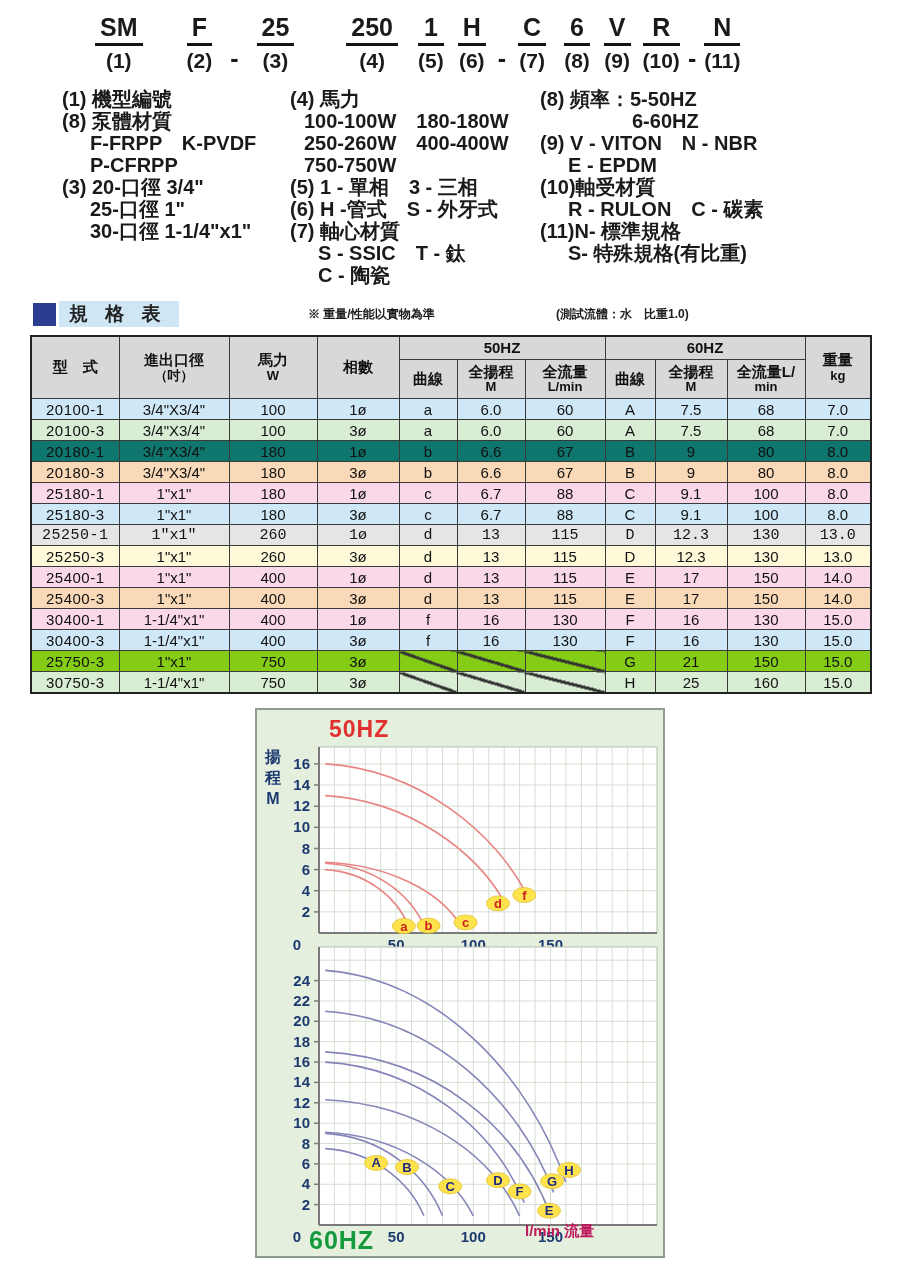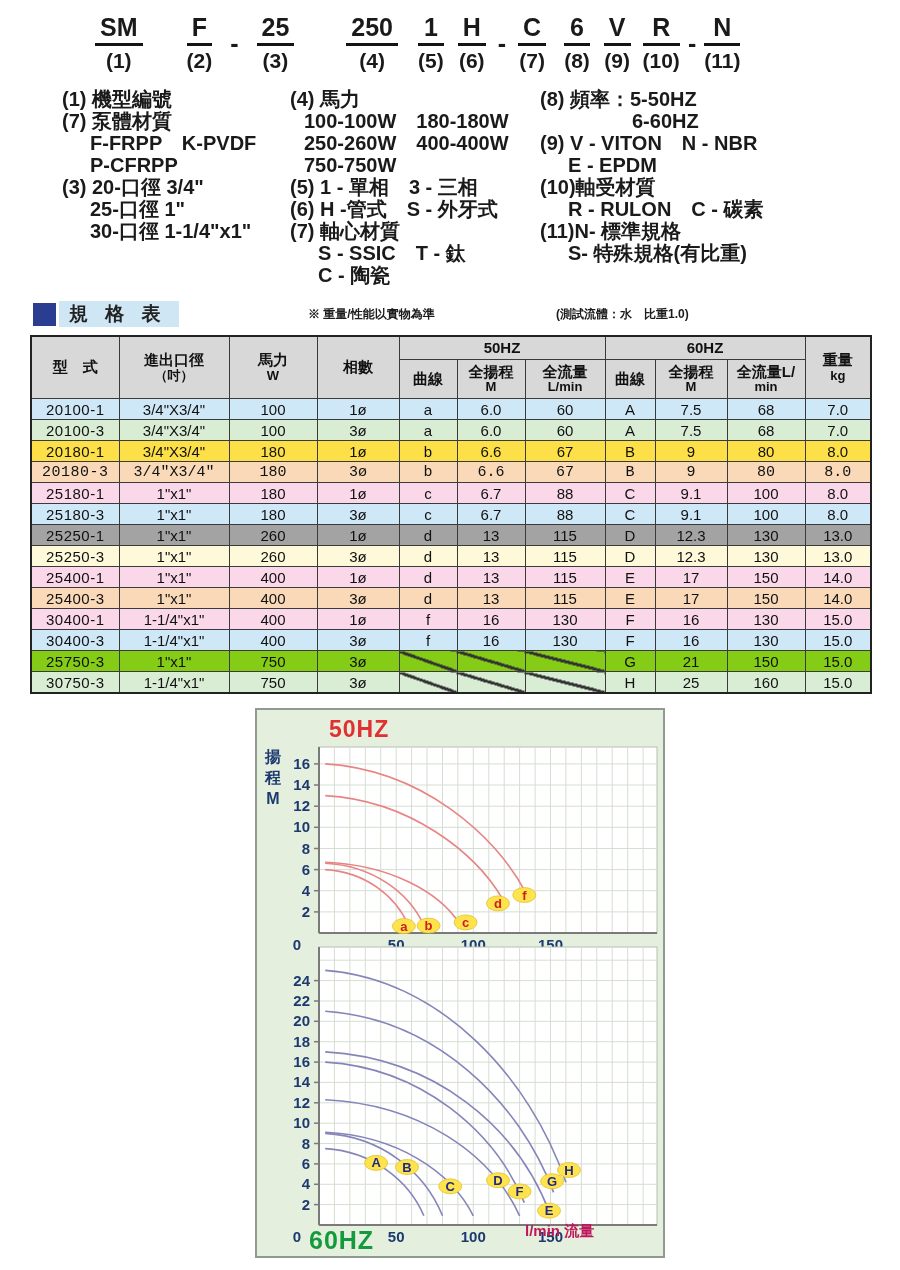--- a/index.html
+++ b/index.html
@@ -1,20 +1,20 @@
 <!DOCTYPE html>
 <html><head>
 <meta charset="utf-8">
 <style>
   html,body{margin:0;padding:0;background:#fff}
   .page{position:relative;width:900px;height:1270px;background:#fff;overflow:hidden;
         font-family:"Liberation Sans",sans-serif;color:#1a1a1a}
 
   
-  .code-row{position:absolute;left:95px;top:12px;display:flex;align-items:center}
+  .code-row{position:absolute;left:95px;top:12px;display:flex;align-items:flex-end}
   .ci{display:flex;flex-direction:column;align-items:center;font-weight:700}
   .ci .code{display:block;width:100%;text-align:center;font-size:25px;line-height:30px;
             border-bottom:3px solid #141414;padding:0 5px 1px;box-sizing:border-box}
   .ci .num{font-size:21px;line-height:24px;padding-top:3px}
   .ci.hyph .code{border-bottom:none;padding:0 2px}
 
   
   .legend-col{position:absolute;top:88px;font-size:20px;font-weight:600;line-height:22px;white-space:nowrap}
   #lg1{left:62px}#lg2{left:290px}#lg3{left:540px}
   .lg-line.i1{padding-left:28px}
@@ -110,21 +110,21 @@
         <div class="code">-</div>
       </div>
       <div class="ci" style="margin-left: 6px;">
         <div class="code">N</div>
         <div class="num">(11)</div>
       </div>
     </div>
 
   <div class="legend-col" id="lg1">
       <div class="lg-line i0">(1) 機型編號</div>
-      <div class="lg-line i0">(7) 泵體材質</div>
+      <div class="lg-line i0">(8) 泵體材質</div>
       <div class="lg-line i1">F-FRPP　K-PVDF</div>
       <div class="lg-line i1">P-CFRPP</div>
       <div class="lg-line i0">(3) 20-口徑 3/4"</div>
       <div class="lg-line i1">25-口徑 1"</div>
       <div class="lg-line i1">30-口徑 1-1/4"x1"</div>
     </div>
   <div class="legend-col" id="lg2">
       <div class="lg-line i0">(4) 馬力</div>
       <div class="lg-line i3">100-100W　180-180W</div>
       <div class="lg-line i3">250-260W　400-400W</div>
@@ -206,34 +206,34 @@
           <td>100</td>
           <td>3ø</td>
           <td>a</td>
           <td>6.0</td>
           <td>60</td>
           <td>A</td>
           <td>7.5</td>
           <td>68</td>
           <td>7.0</td>
         </tr>
-        <tr style="background: #fde047;">
+        <tr style="background: #0f766e;">
           <td>20180-1</td>
           <td>3/4"X3/4"</td>
           <td>180</td>
           <td>1ø</td>
           <td>b</td>
           <td>6.6</td>
           <td>67</td>
           <td>B</td>
           <td>9</td>
           <td>80</td>
           <td>8.0</td>
         </tr>
-        <tr style="background: rgb(249, 217, 183); font-family: Liberation Mono, monospace;">
+        <tr style="background: rgb(249, 217, 183);">
           <td>20180-3</td>
           <td>3/4"X3/4"</td>
           <td>180</td>
           <td>3ø</td>
           <td>b</td>
           <td>6.6</td>
           <td>67</td>
           <td>B</td>
           <td>9</td>
           <td>80</td>
@@ -258,21 +258,21 @@
           <td>180</td>
           <td>3ø</td>
           <td>c</td>
           <td>6.7</td>
           <td>88</td>
           <td>C</td>
           <td>9.1</td>
           <td>100</td>
           <td>8.0</td>
         </tr>
-        <tr style="background: #a3a3a3;">
+        <tr style="background: #e5e5e5; font-family: Liberation Mono, monospace;">
           <td>25250-1</td>
           <td>1"x1"</td>
           <td>260</td>
           <td>1ø</td>
           <td>d</td>
           <td>13</td>
           <td>115</td>
           <td>D</td>
           <td>12.3</td>
           <td>130</td>

